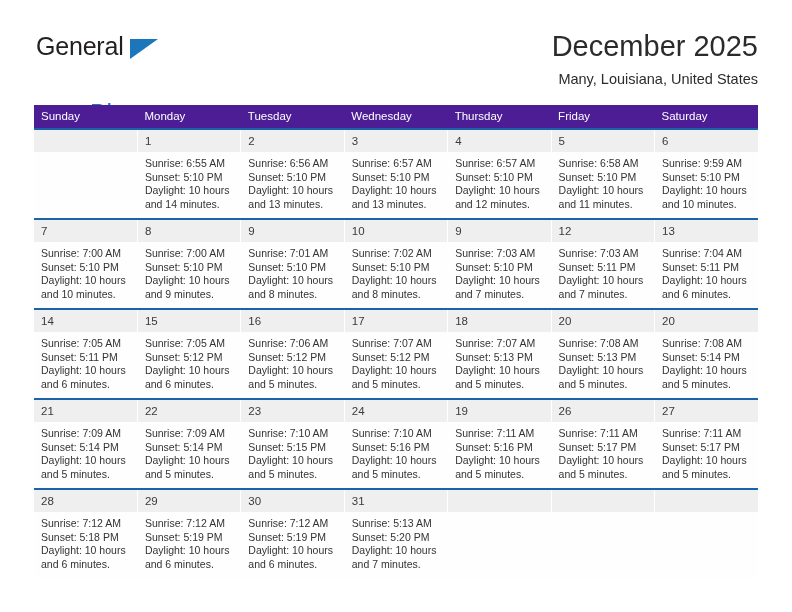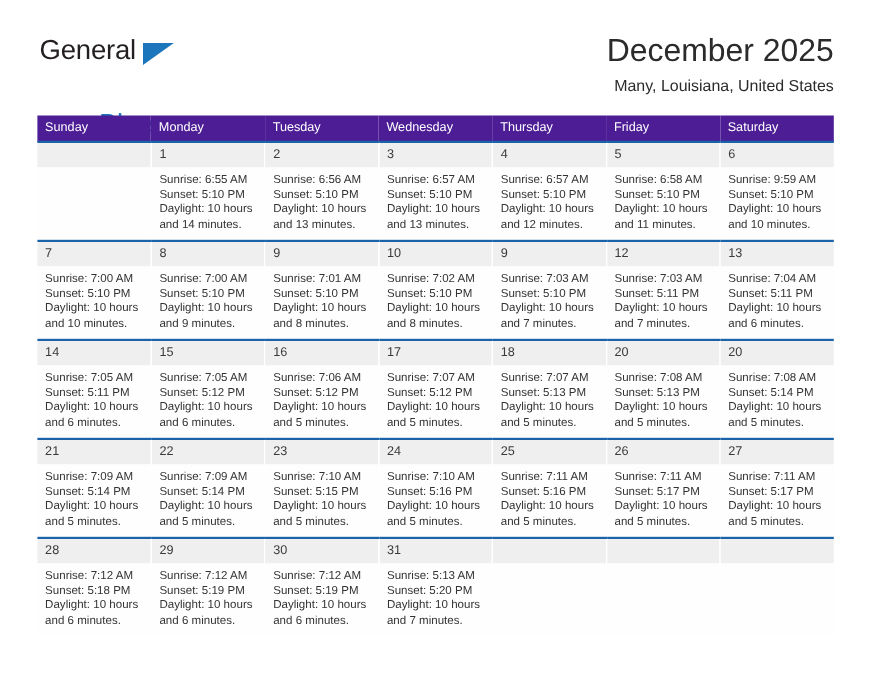--- a/index.html
+++ b/index.html
@@ -400,21 +400,21 @@
           <td>
             <div class="daynum">24</div>
             <div class="details">
               <div class="line">Sunrise: 7:10 AM</div>
               <div class="line">Sunset: 5:16 PM</div>
               <div class="line">Daylight: 10 hours</div>
               <div class="line">and 5 minutes.</div>
             </div>
           </td>
           <td>
-            <div class="daynum">25</div>
+            <div class="daynum">19</div>
             <div class="details">
               <div class="line">Sunrise: 7:11 AM</div>
               <div class="line">Sunset: 5:16 PM</div>
               <div class="line">Daylight: 10 hours</div>
               <div class="line">and 5 minutes.</div>
             </div>
           </td>
           <td>
             <div class="daynum">26</div>
             <div class="details">

